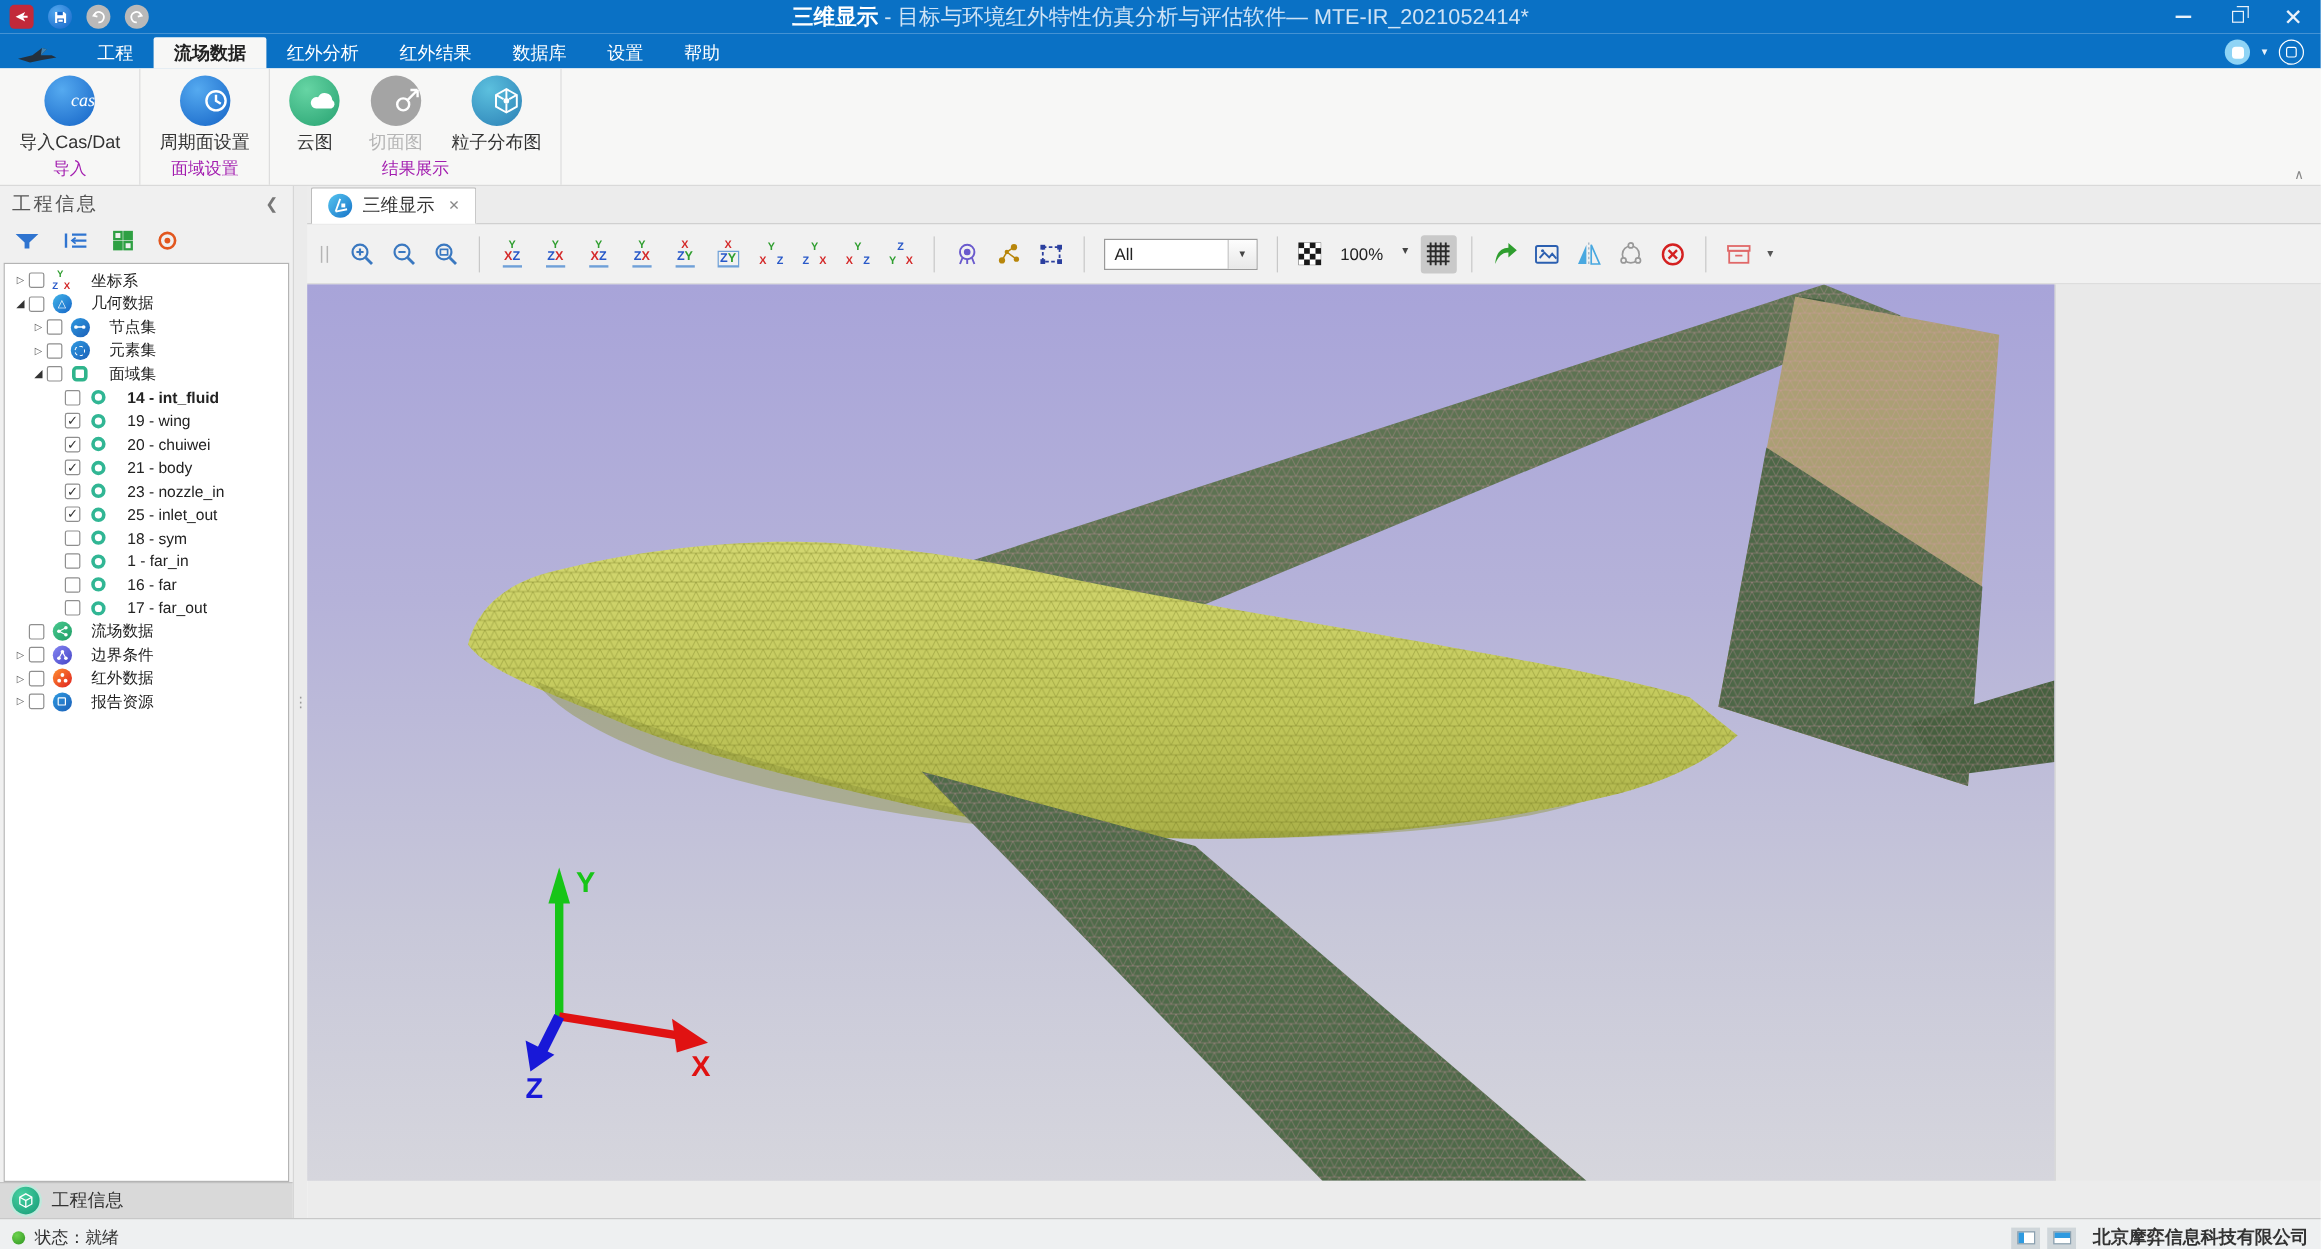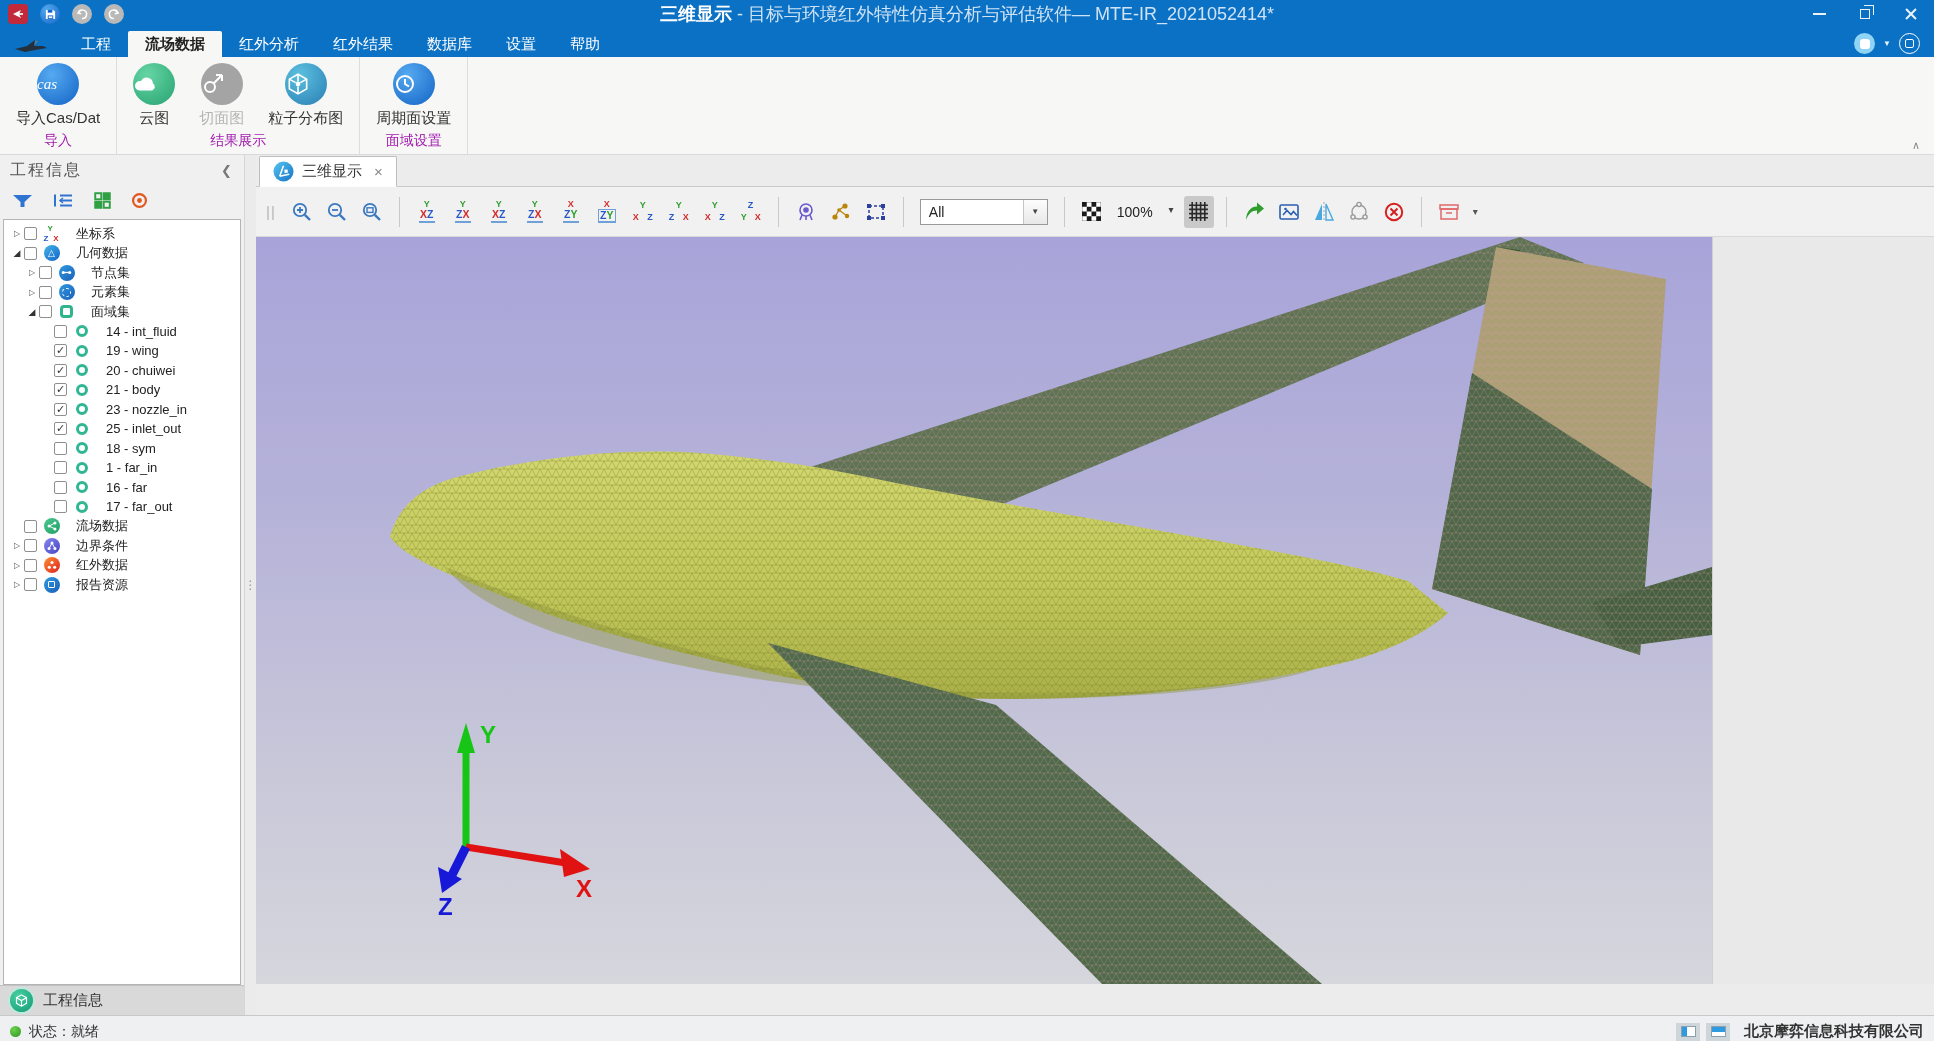--- a/index.html
+++ b/index.html
@@ -37,21 +37,21 @@
   .mr-circle1 span { width:10px; height:10px; background:#fff; border-radius:3px; }
   .mr-caret { font-size:8px; color:#eaf2fa; }
   .mr-circle2 { width:21px; height:21px; border-radius:50%; border:1.5px solid #fff; display:flex; align-items:center; justify-content:center; }
   .mr-circle2 span { width:9px; height:9px; border:1.5px solid #fff; border-radius:2px; }
 
   
   .ribbon { height:98px; background:#f7f7f6; border-bottom:1px solid #d9d9d9; display:flex; position:relative; }
   .rgroup { display:flex; flex-direction:column; border-right:1px solid #ddd; padding:5px 12px 0; }
   .ritems { display:flex; gap:16px; flex:1; align-items:flex-start; }
   .rbtn { display:flex; flex-direction:column; align-items:center; padding:1px 4px; }
-  .ricon { width:42px; height:42px; border-radius:50%; display:flex; align-items:center; justify-content:flex-start; color:#fff; }
+  .ricon { width:42px; height:42px; border-radius:50%; display:flex; align-items:center; justify-content:flex-end; color:#fff; }
   .ricon.blue  { background:radial-gradient(circle at 35% 28%,#55aaf0,#1463c6); }
   .ricon.green { background:radial-gradient(circle at 35% 28%,#66d5a4,#27a271); }
   .ricon.teal  { background:radial-gradient(circle at 35% 28%,#5cc0de,#2a7fb5); }
   .ricon.gray  { background:#a4a4a4; }
   .ricon .castxt { font-family:"Liberation Serif","DejaVu Serif",serif; font-style:italic; font-size:15px; }
   .rlbl { font-size:15px; color:#333; margin-top:4px; white-space:nowrap; }
   .rbtn.disabled .rlbl { color:#b5b5b5; }
   .rgrouplbl { text-align:center; font-size:14px; color:#a21caf; padding:3px 0 4px; }
   .ribchev { position:absolute; right:14px; bottom:2px; color:#888; font-size:11px; }
 
@@ -223,20 +223,34 @@
             <span class="castxt">cas</span>
           </span>
           <span class="rlbl">导入Cas/Dat</span>
         </div>
       </div>
       <div class="rgrouplbl">导入</div>
     </div>
     <div class="rgroup">
       <div class="ritems">
         <div class="rbtn">
+          <span class="ricon blue">
+            <svg width="24" height="24" viewBox="0 0 24 24" fill="none" stroke="#fff" stroke-width="2">
+              <circle cx="12" cy="12" r="8"></circle>
+              <path d="M12 7 V12 L16 14.5"></path>
+            </svg>
+          </span>
+          <span class="rlbl">周期面设置</span>
+        </div>
+      </div>
+      <div class="rgrouplbl">面域设置</div>
+    </div>
+    <div class="rgroup">
+      <div class="ritems">
+        <div class="rbtn">
           <span class="ricon green">
             <svg width="26" height="18" viewBox="0 0 26 17" fill="#fff">
               <path d="M6.5 15 a4.8 4.8 0 1 1 1.6-9.4 a6.2 6.2 0 0 1 11.8 2.2 a4 4 0 0 1-0.8 7.2 Z"></path>
             </svg>
           </span>
           <span class="rlbl">云图</span>
         </div>
         <div class="rbtn disabled">
           <span class="ricon gray">
             <svg width="24" height="24" viewBox="0 0 24 24" fill="none" stroke="#fff" stroke-width="2">
@@ -252,34 +266,20 @@
               <path d="M12 3 L20 7.5 V16.5 L12 21 L4 16.5 V7.5 Z"></path>
               <circle cx="12" cy="12" r="2.2" fill="#fff" stroke="none"></circle>
               <path d="M12 3 V9.8 M20 7.5 L14.2 10.7 M4 7.5 L9.8 10.7 M12 21 V14.2"></path>
             </svg>
           </span>
           <span class="rlbl">粒子分布图</span>
         </div>
       </div>
       <div class="rgrouplbl">结果展示</div>
     </div>
-    <div class="rgroup">
-      <div class="ritems">
-        <div class="rbtn">
-          <span class="ricon blue">
-            <svg width="24" height="24" viewBox="0 0 24 24" fill="none" stroke="#fff" stroke-width="2">
-              <circle cx="12" cy="12" r="8"></circle>
-              <path d="M12 7 V12 L16 14.5"></path>
-            </svg>
-          </span>
-          <span class="rlbl">周期面设置</span>
-        </div>
-      </div>
-      <div class="rgrouplbl">面域设置</div>
-    </div>
   </div>
 
 <div class="main">
 
   <div class="lpanel">
     <div class="lp-head">
       <span>工程信息</span>
       <span class="lp-collapse">❮</span>
     </div>
     <div class="lp-tools">
@@ -356,21 +356,21 @@
           <span class="tlabel">元素集</span>
         </div>
         <div class="trow" style="padding-left: 21px;">
           <span class="texp exp">◢</span>
           <span class="cb"></span>
           <span class="ticon">
             <span class="sq-ic"></span>
           </span>
           <span class="tlabel">面域集</span>
         </div>
-        <div class="trow" style="padding-left: 36px;">
+        <div class="trow" style="padding-left: 36px; font-weight: bold;">
           <span class="texp"></span>
           <span class="cb"></span>
           <span class="ticon">
             <span class="ring-ic"></span>
           </span>
           <span class="tlabel">14 - int_fluid</span>
         </div>
         <div class="trow" style="padding-left: 36px;">
           <span class="texp"></span>
           <span class="cb">✓</span>

